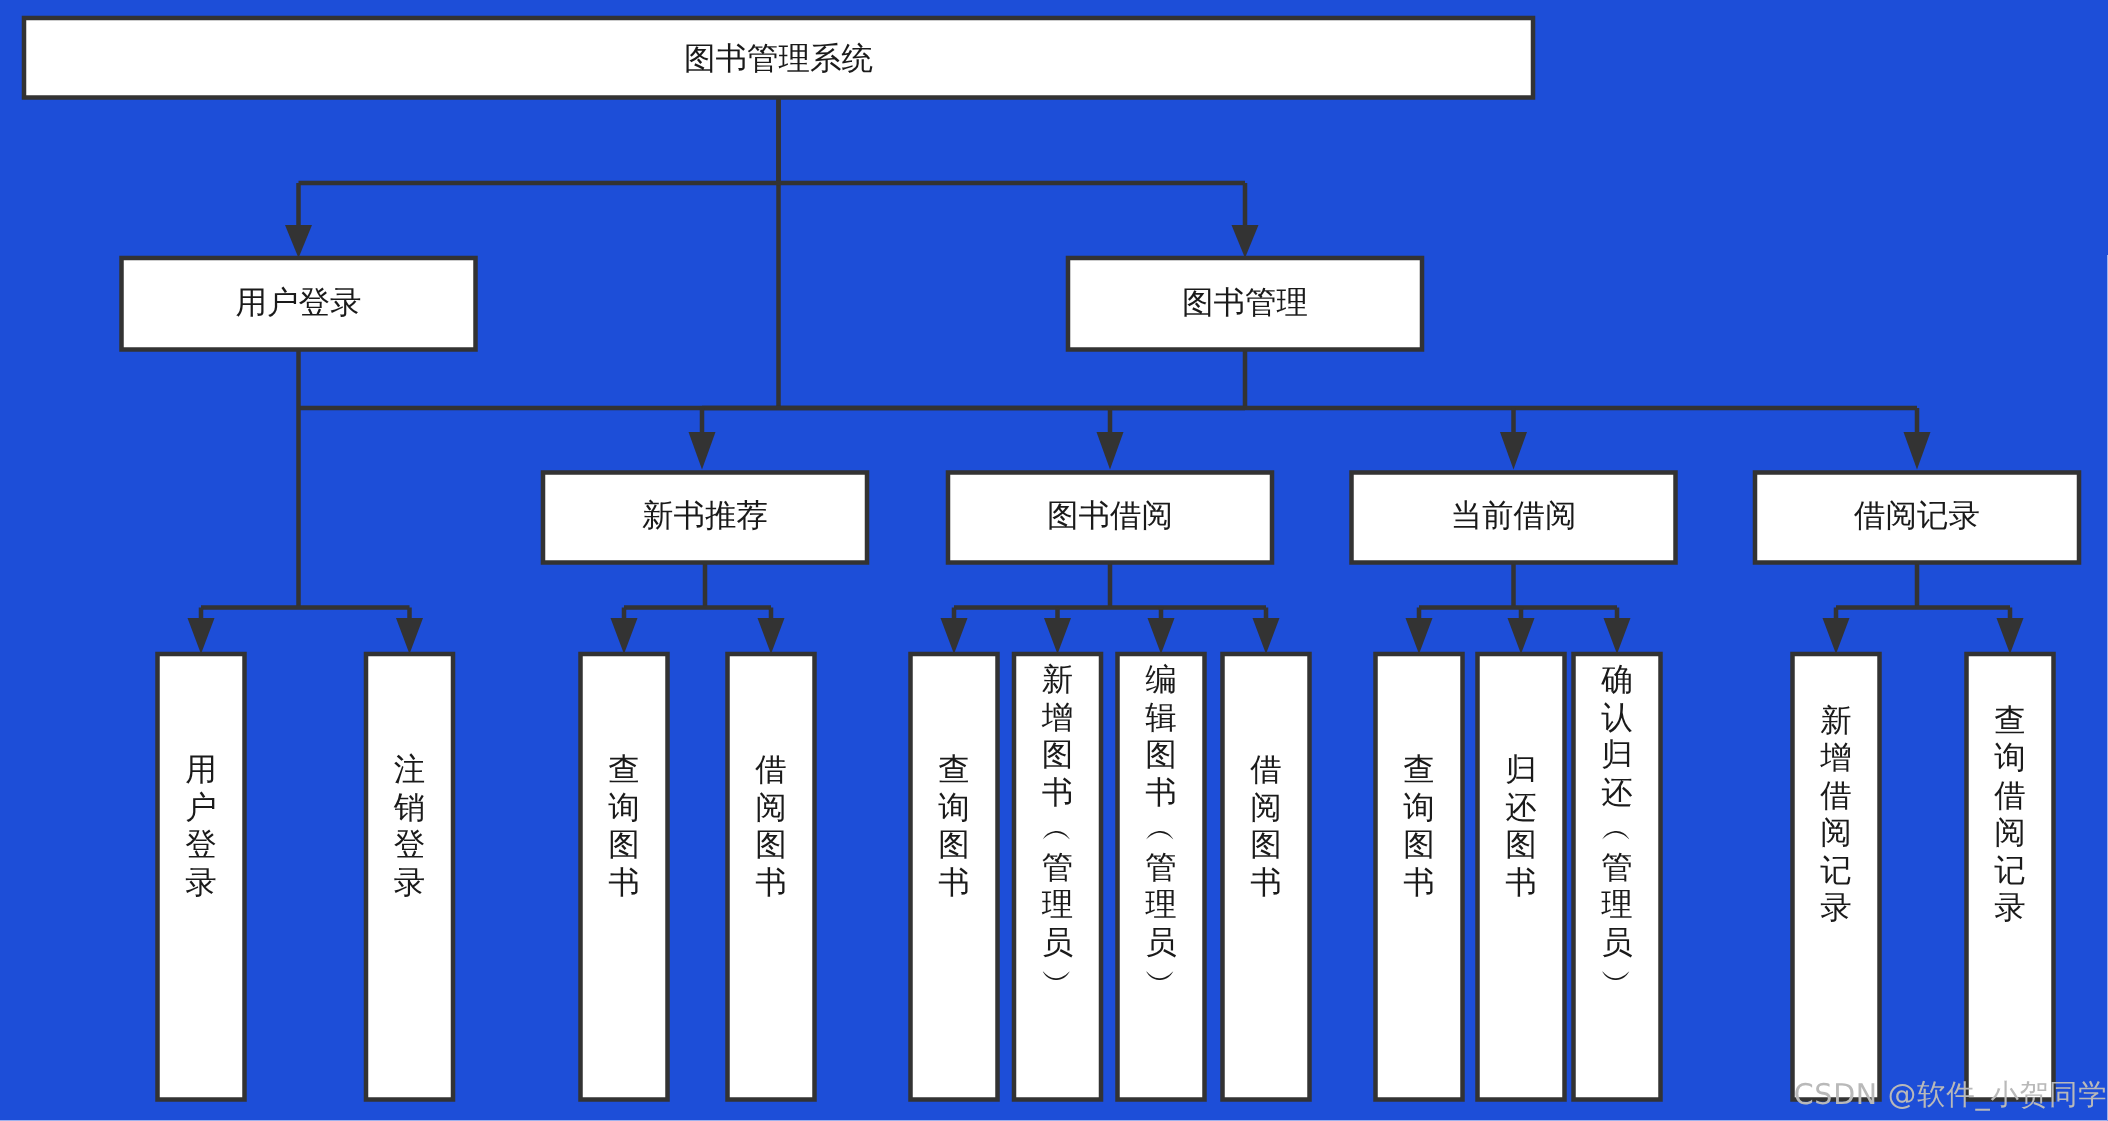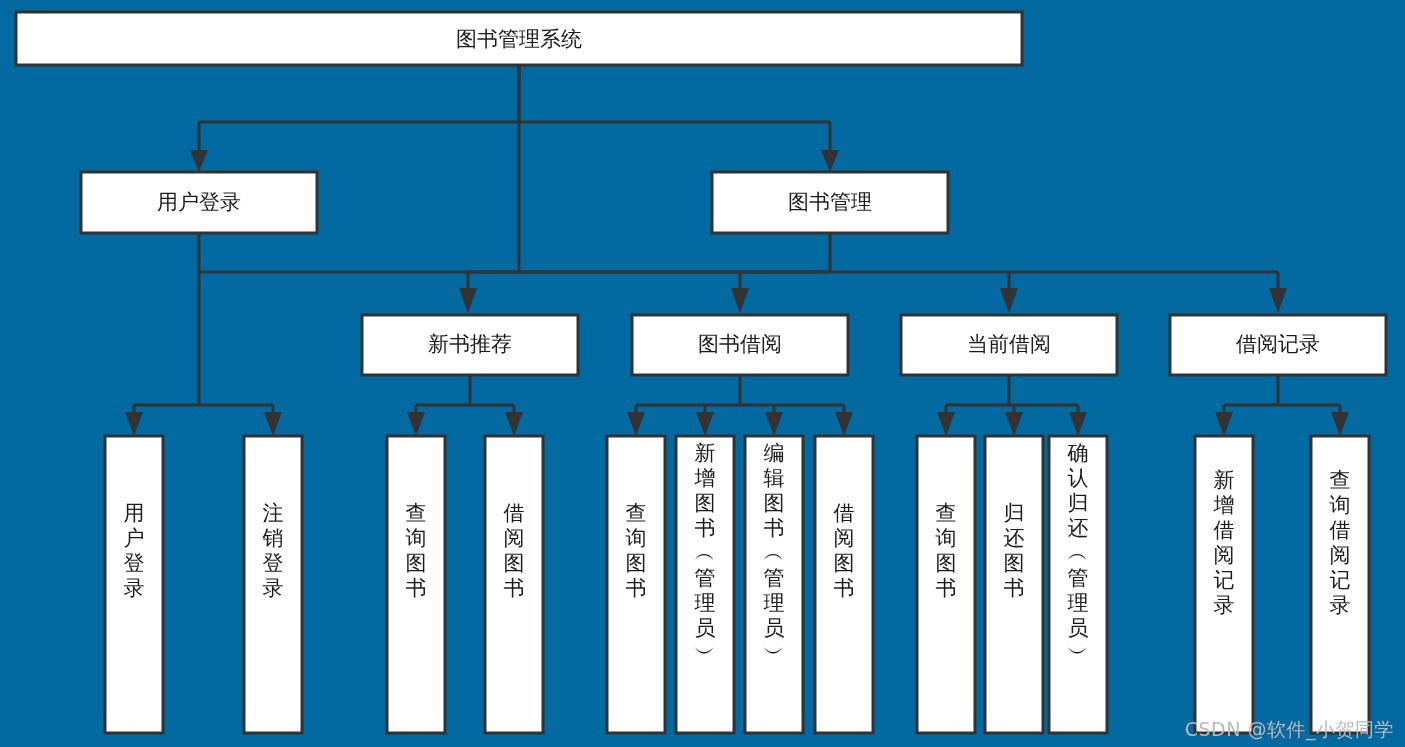--- a/index.html
+++ b/index.html
@@ -8,21 +8,21 @@
     padding: 0;
     background: #ffffff;
   }
   body {
     font-family: "DejaVu Sans", "Liberation Sans", sans-serif;
   }
   #diagram-root {
     position: relative;
     width: 1405px;
     height: 747px;
-    background: #0369a1;
+    background: #1d4ed8;
     overflow: hidden;
   }
   svg#chart-svg {
     position: absolute;
     left: 0;
     top: 0;
     width: 1405px;
     height: 747px;
     display: block;
   }
@@ -49,21 +49,21 @@
     dominant-baseline: middle;
   }
   .node-label-v {
     font-family: "DejaVu Sans", "Liberation Sans", sans-serif;
     font-size: 21px;
     fill: #1a1a1a;
     text-anchor: middle;
   }
   .watermark {
     position: absolute;
-    right: 11px;
+    right: 0;
     bottom: 4px;
     font-family: "DejaVu Sans", "Liberation Sans", sans-serif;
     font-size: 19px;
     color: #b9b9b9;
     white-space: nowrap;
     pointer-events: none;
     letter-spacing: 0.5px;
     text-align: right;
   }
 </style>

